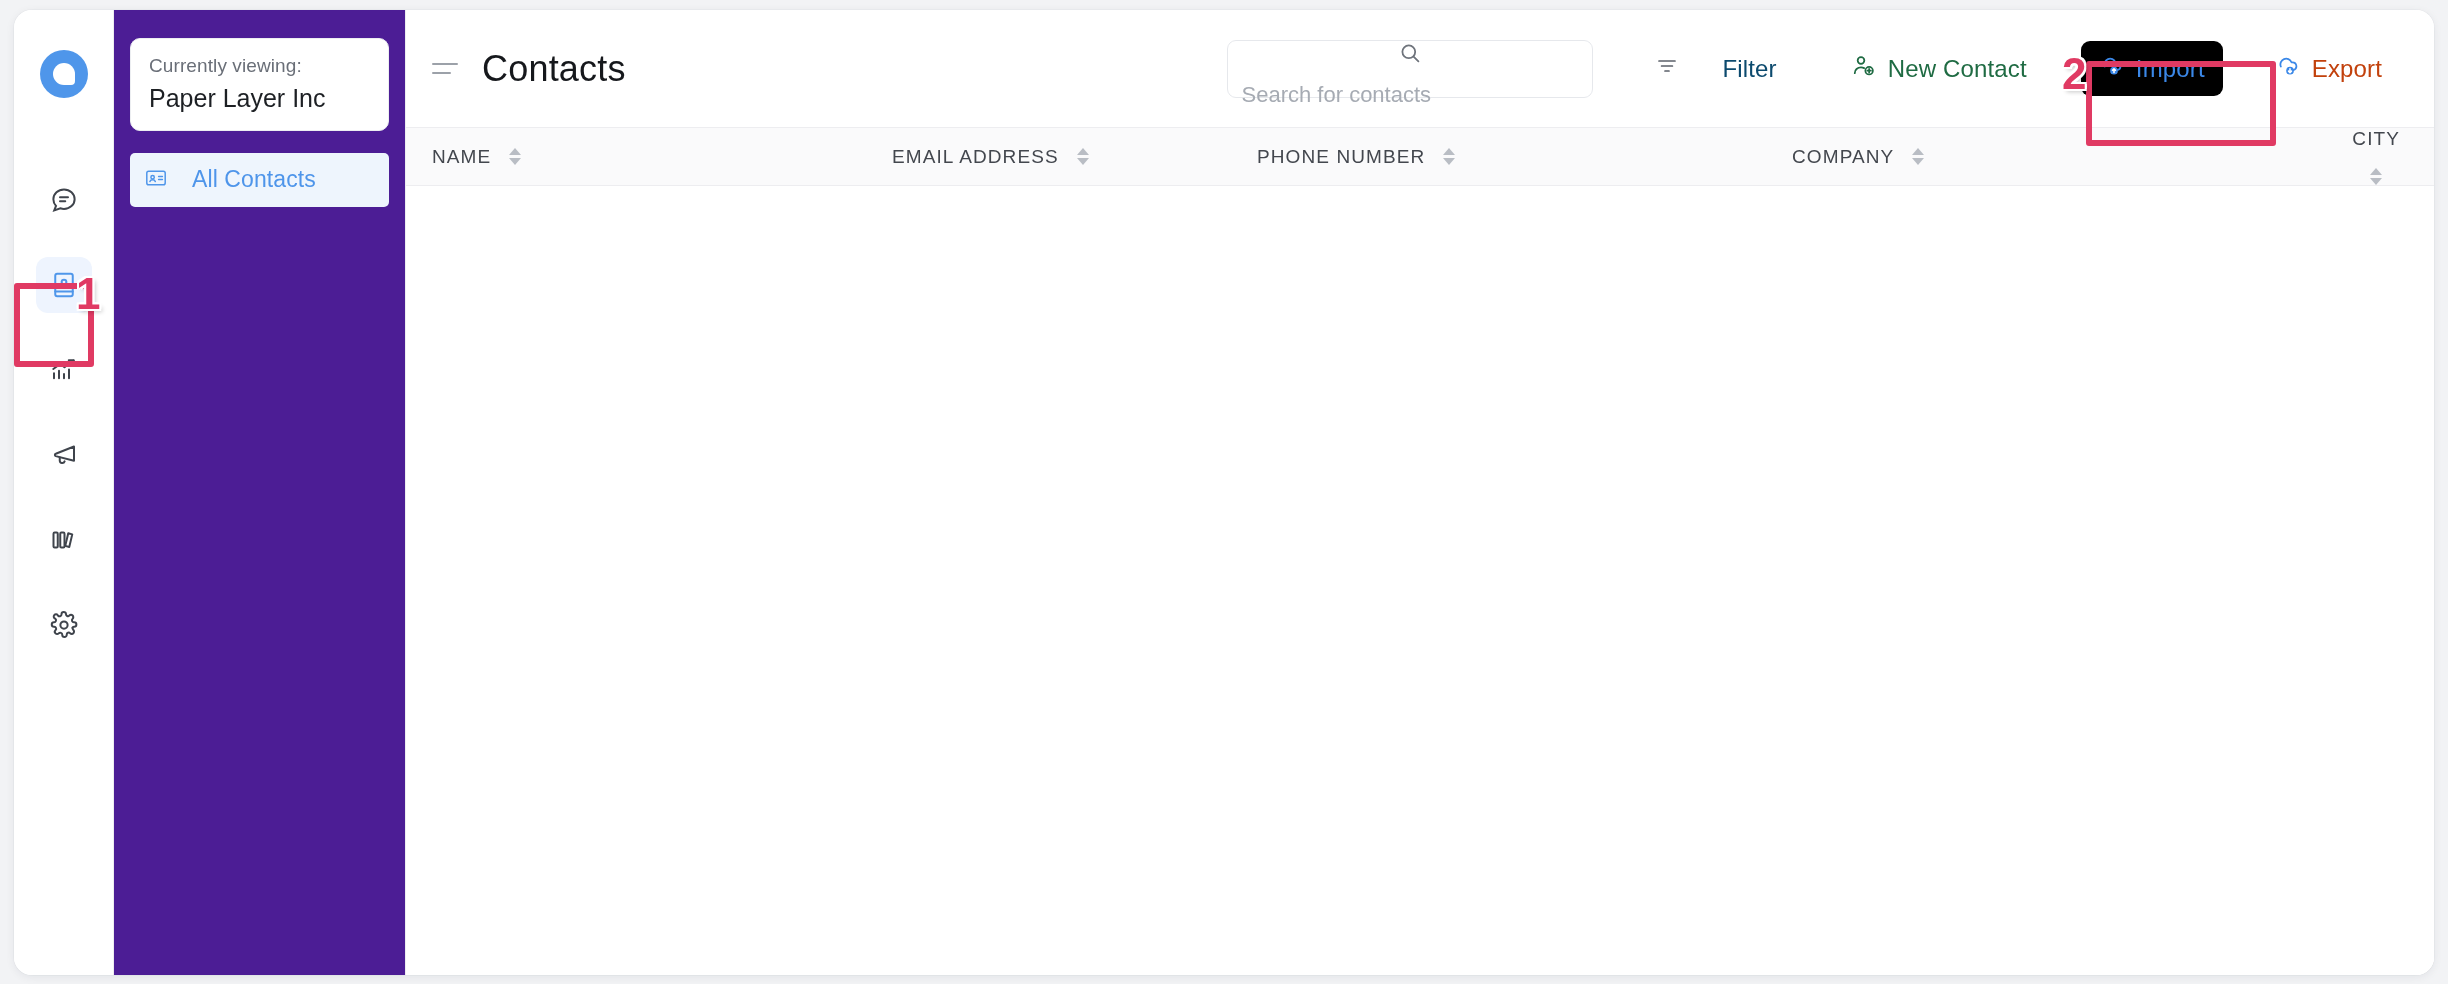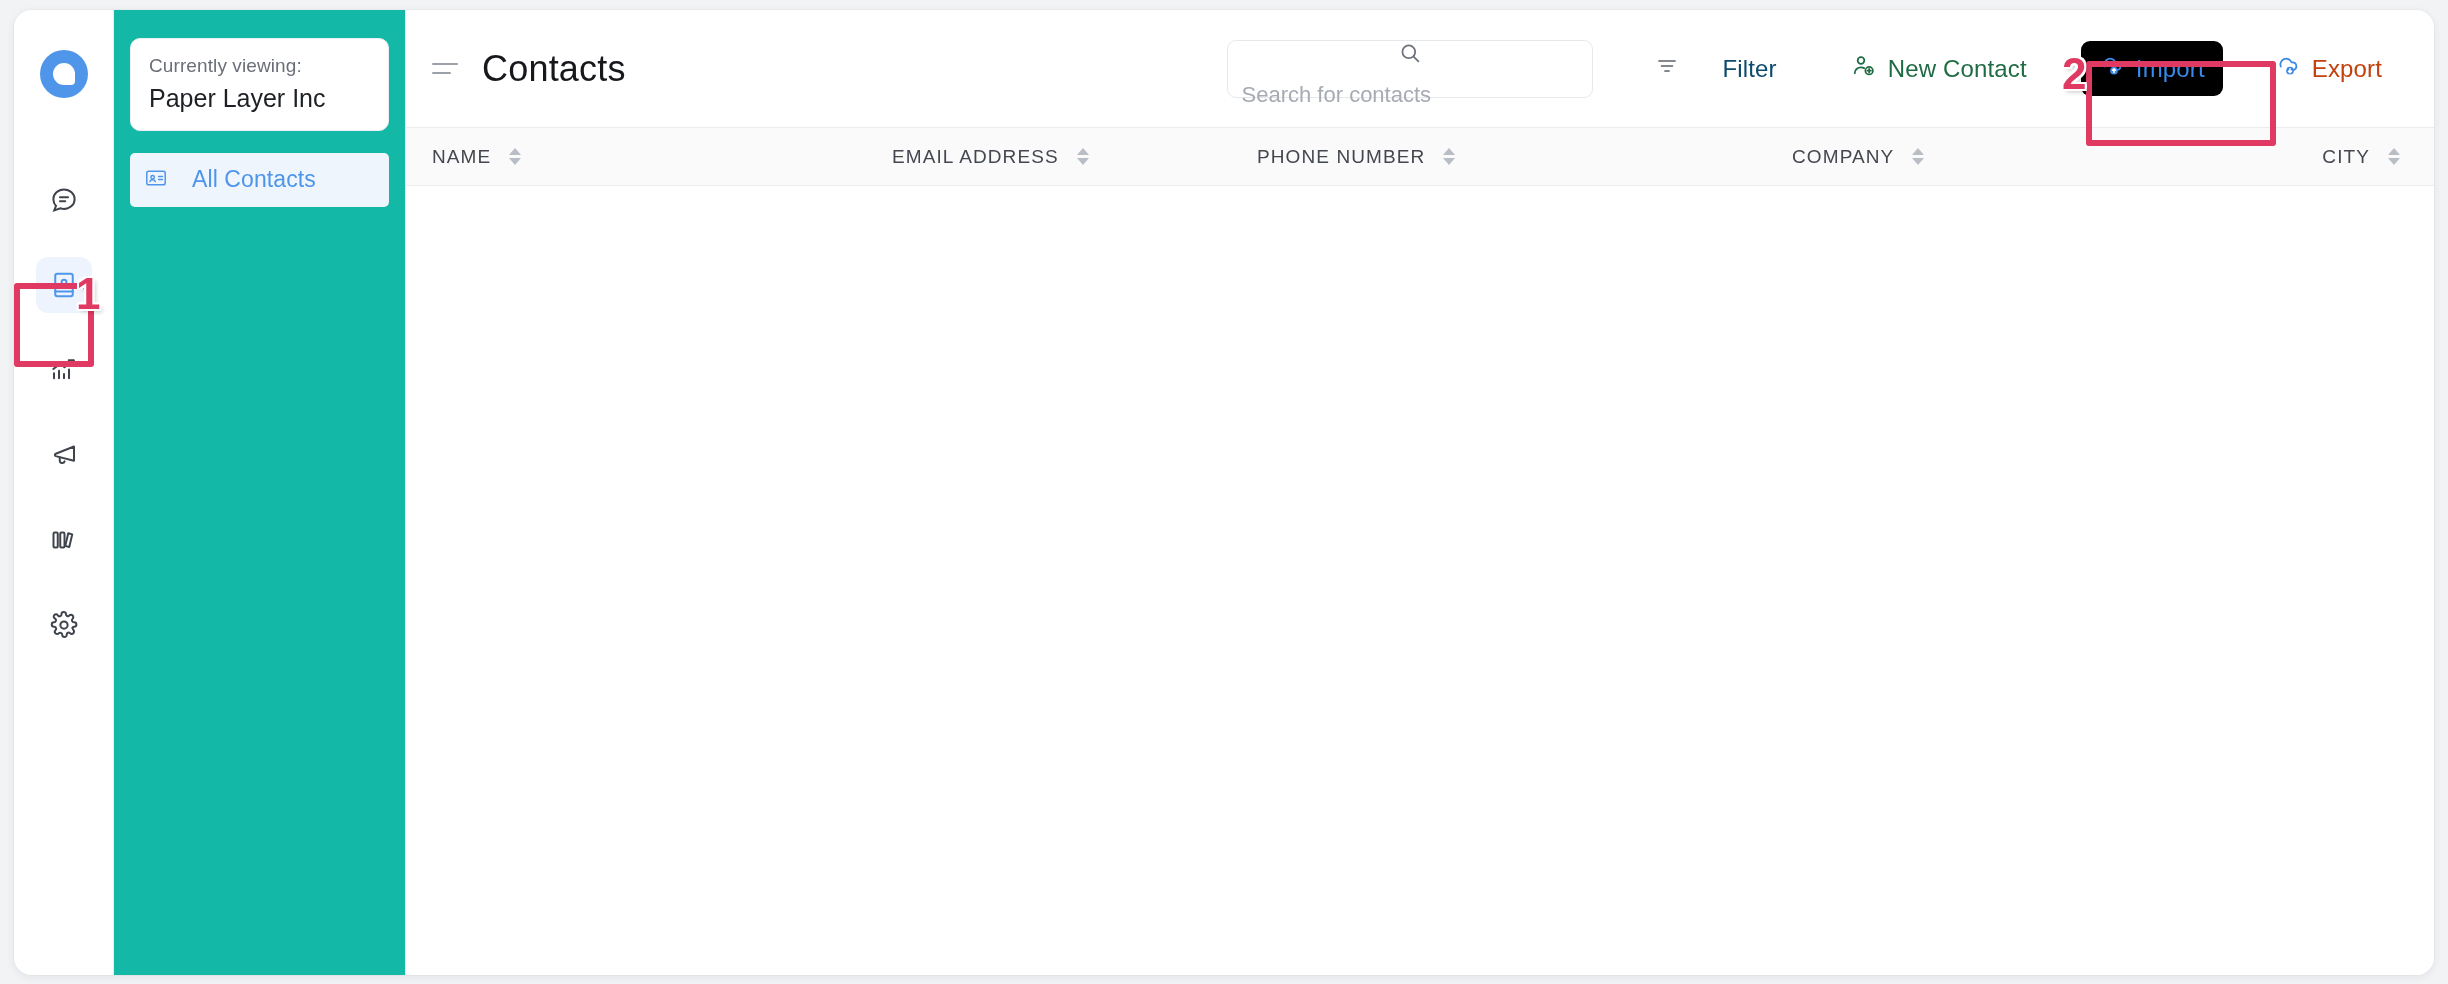--- a/index.html
+++ b/index.html
@@ -72,21 +72,21 @@
     background: #eef4fe;
   }
 
   
   #nav-panel {
     width: 292px;
     flex: 0 0 292px;
     border-right: 1px solid #ededf0;
     box-sizing: border-box;
     padding: 28px 16px 0 16px;
-    background: #14b8a6;
+    background: #4c1d95;
   }
   #viewing-card {
     border: 1px solid #eceef1;
     border-radius: 10px;
     padding: 13px 18px 16px 18px;
     background: #fff;
   }
   #viewing-card .label {
     font-size: 19px;
     color: #6a6f78;
@@ -238,21 +238,21 @@
     border-left: 6px solid transparent;
     border-right: 6px solid transparent;
   }
   .th .sort .up { border-bottom: 7px solid #b9bdc4; }
   .th .sort .dn { border-top: 7px solid #b9bdc4; }
 
   .col-name    { width: 460px; }
   .col-email   { width: 365px; }
   .col-phone   { width: 535px; }
   .col-company { width: 530px; }
-  .col-city    { margin-left: auto; }
+  .col-city    { margin-left: auto; flex-direction: column; }
 
   #table-body { flex: 1 1 auto; background: #fff; }
 
   
   .anno-box {
     position: absolute;
     border: 6px solid #e03a63;
     border-radius: 3px;
     box-sizing: border-box;
     pointer-events: none;

